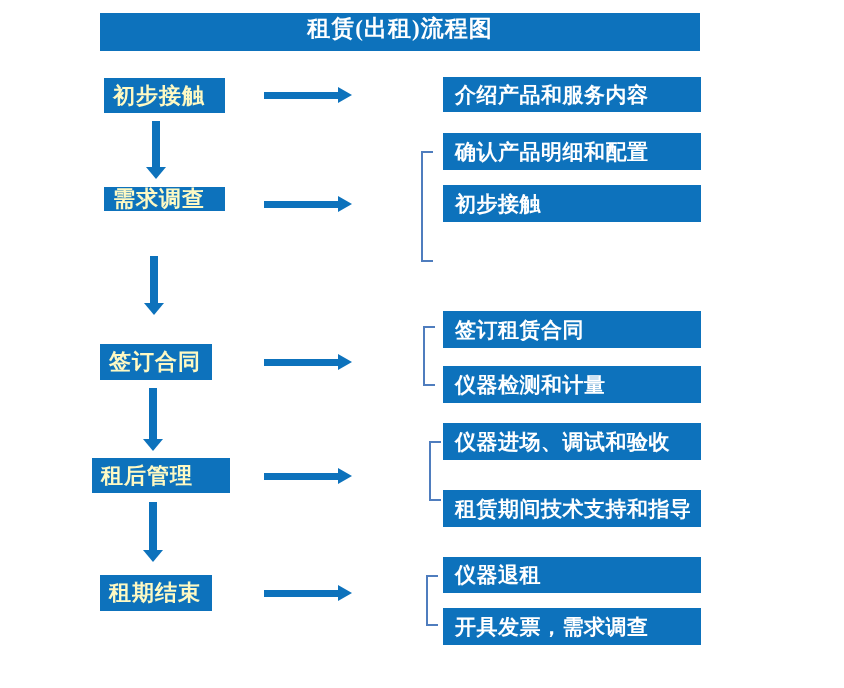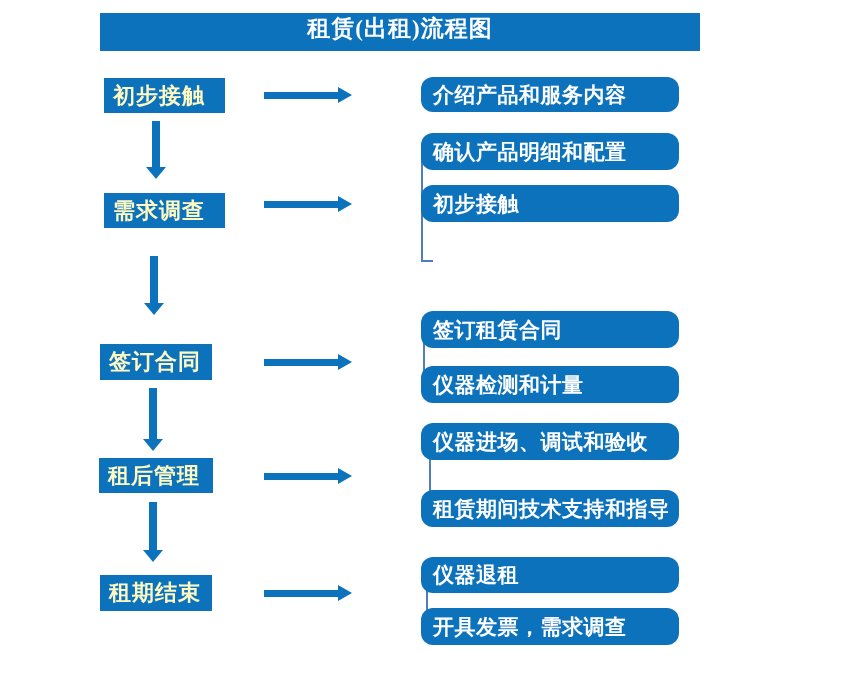--- a/index.html
+++ b/index.html
@@ -25,26 +25,26 @@
 
   .stagebox{
     position:absolute;background:var(--blue);color:#fef9c3;
     font-size:22px;font-weight:bold;
     display:flex;align-items:center;
     padding-left:9px;box-sizing:border-box;
     letter-spacing:1px;white-space:nowrap;
   }
 
   .detailbox{
-    position:absolute;left:421px;width:258px;height:37px;
+    position:absolute;left:443px;width:258px;height:37px;
     background:var(--blue);color:#fff;
     font-size:21px;font-weight:bold;
     display:flex;align-items:center;
     padding-left:12px;box-sizing:border-box;
-    letter-spacing:0.5px;white-space:nowrap;border-radius:12px;
+    letter-spacing:0.5px;white-space:nowrap;
   }
 
   .harrow{position:absolute;width:88px;height:17px;}
   .harrow .shaft{position:absolute;left:0;top:5px;width:75px;height:7px;background:var(--blue);}
   .harrow .head{
     position:absolute;right:0;top:0;width:0;height:0;
     border-left:14px solid var(--blue);
     border-top:8.5px solid transparent;
     border-bottom:8.5px solid transparent;
   }
@@ -67,23 +67,23 @@
   }
 </style>
 </head>
 <body>
 
 <div class="canvas">
 
   <div class="titlebar">租赁(出租)流程图</div>
 
   <div class="stagebox" style="left:104px;top:78px;width:121px;height:35px">初步接触</div>
-  <div class="stagebox" style="left:104px;top:193px;width:121px;height:35px">需求调查</div>
+  <div class="stagebox" style="left:104px;top:187px;width:121px;height:24px">需求调查</div>
   <div class="stagebox" style="left:100px;top:344px;width:112px;height:36px">签订合同</div>
-  <div class="stagebox" style="left:99px;top:458px;width:114px;height:35px">租后管理</div>
+  <div class="stagebox" style="left:92px;top:458px;width:138px;height:35px">租后管理</div>
   <div class="stagebox" style="left:100px;top:575px;width:112px;height:36px">租期结束</div>
 
   <div class="varrow" style="left:146px;top:121px;height:58px">
     <div class="shaft"></div>
     <div class="head"></div>
   </div>
   <div class="varrow" style="left:144px;top:256px;height:59px">
     <div class="shaft"></div>
     <div class="head"></div>
   </div>

